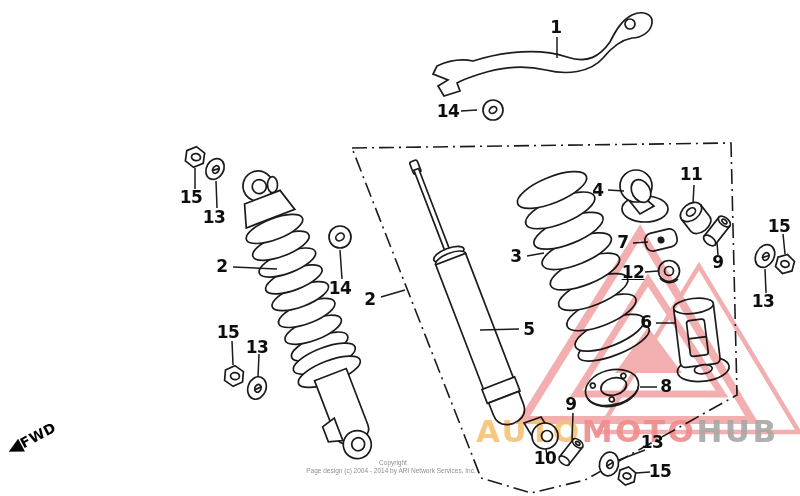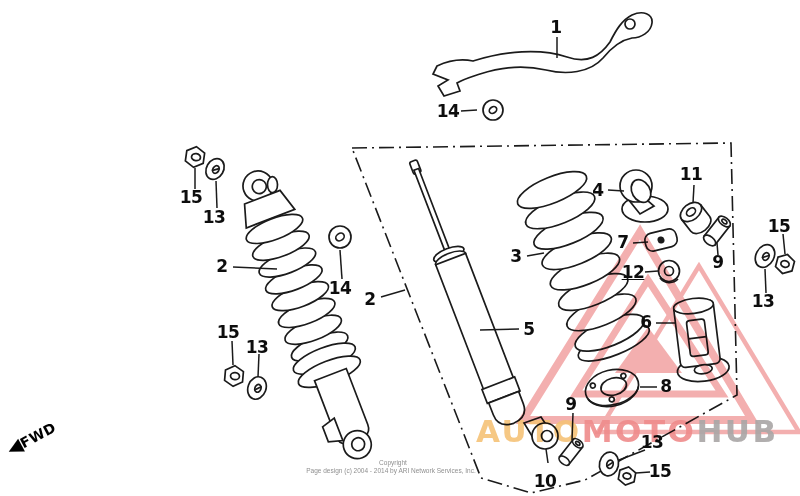--- a/index.html
+++ b/index.html
@@ -257,21 +257,21 @@
       <div class="callout" style="left: 516px; top: 256px;">3</div>
       <div class="callout" style="left: 529px; top: 329px;">5</div>
       <div class="callout" style="left: 598px; top: 190px;">4</div>
       <div class="callout" style="left: 691px; top: 174px;">11</div>
       <div class="callout" style="left: 718px; top: 262px;">9</div>
       <div class="callout" style="left: 623px; top: 242px;">7</div>
       <div class="callout" style="left: 633px; top: 272px; text-decoration: underline;">12</div>
       <div class="callout" style="left: 646px; top: 322px;">6</div>
       <div class="callout" style="left: 666px; top: 386px;">8</div>
       <div class="callout" style="left: 571px; top: 404px;">9</div>
-      <div class="callout" style="left: 545px; top: 481px;">10</div>
+      <div class="callout" style="left: 545px; top: 458px;">10</div>
       <div class="callout" style="left: 652px; top: 442px;">13</div>
       <div class="callout" style="left: 660px; top: 471px;">15</div>
       <div class="callout" style="left: 763px; top: 301px;">13</div>
       <div class="callout" style="left: 779px; top: 226px;">15</div>
     </div>
 
   <div class="fwd">
     <span class="tri">◀</span>
     <span class="txt">FWD</span>
   </div>

